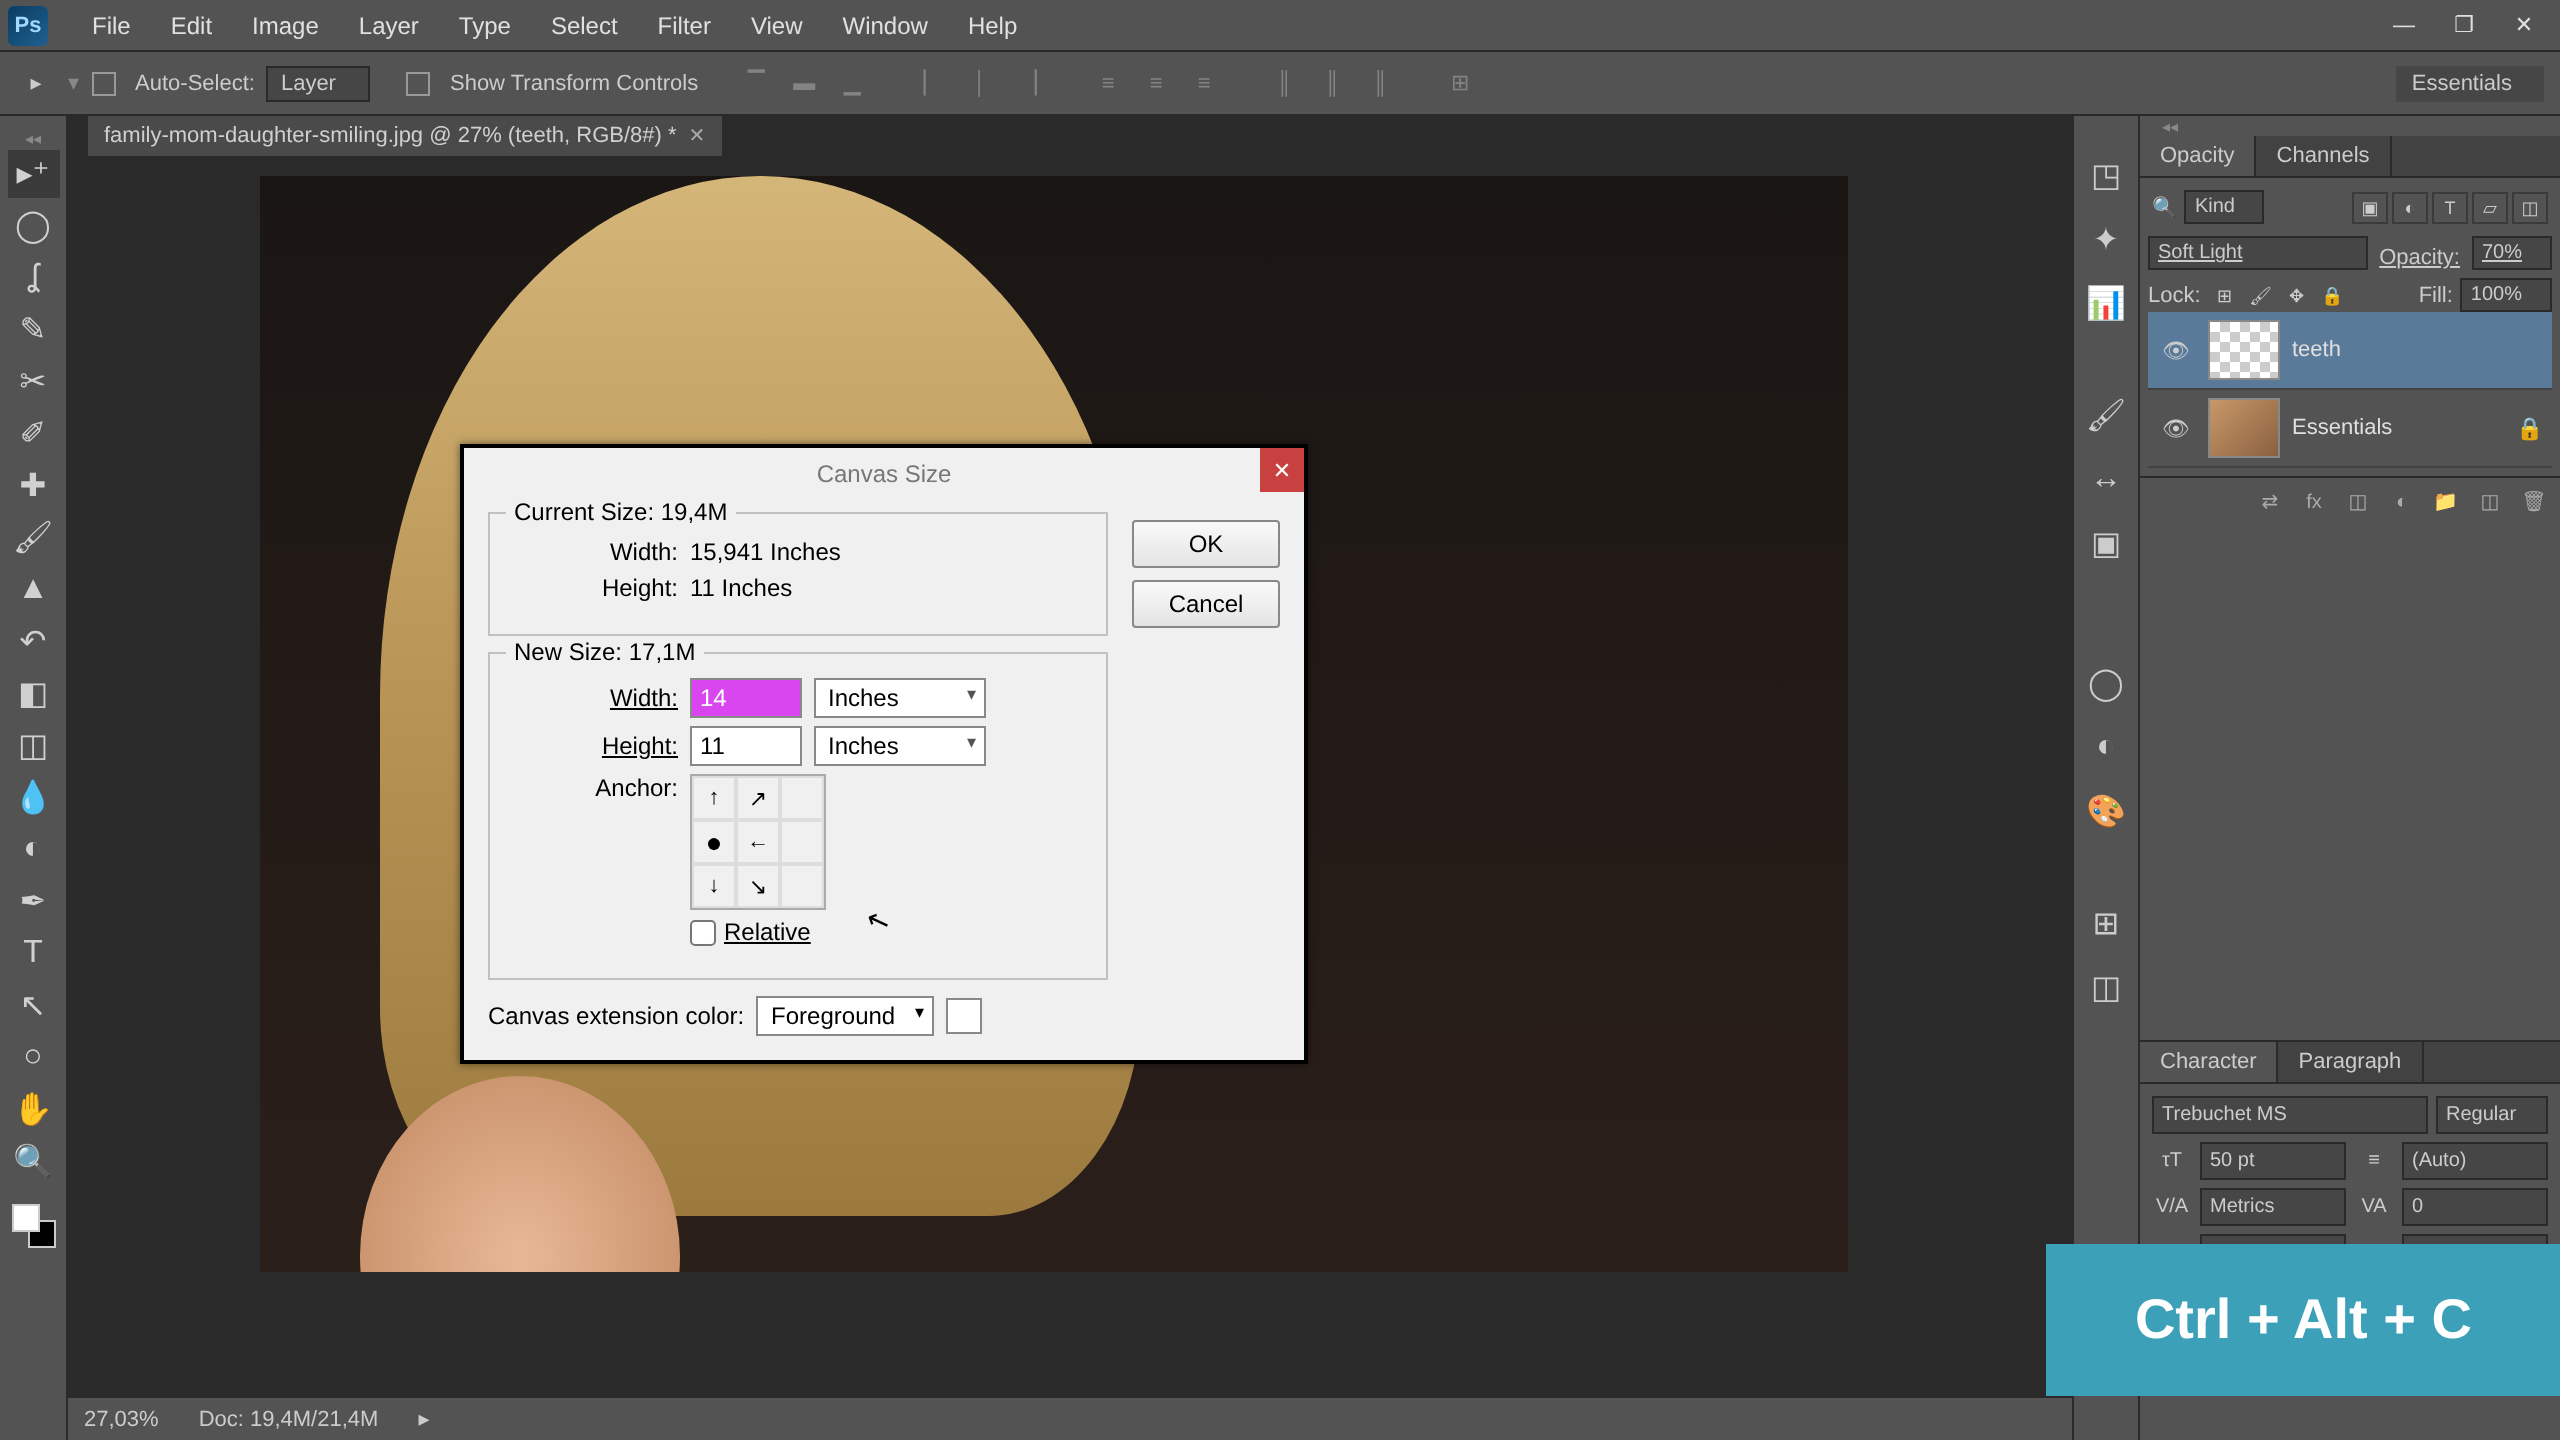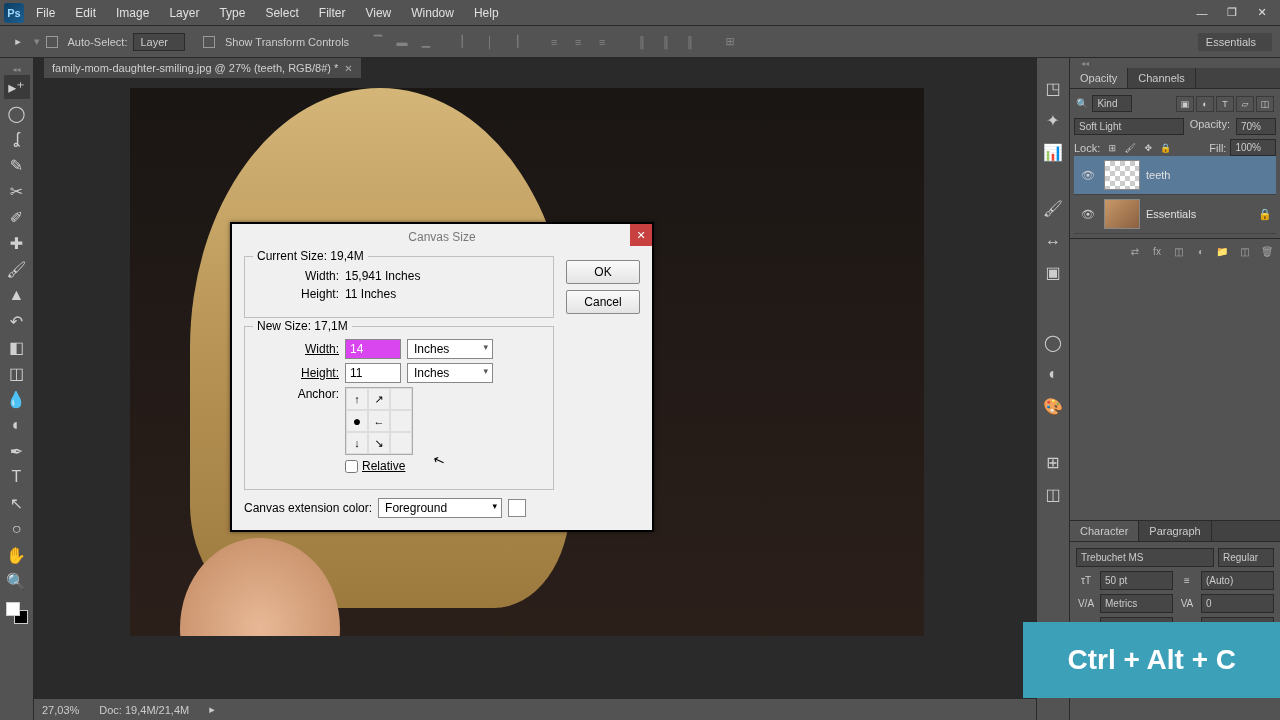--- a/index.html
+++ b/index.html
@@ -1,18 +1,18 @@
 <!DOCTYPE html>
 <html><head>
 <meta charset="utf-8">
 <style>
 * { margin: 0; padding: 0; box-sizing: border-box; font-family: Tahoma, sans-serif; }
 body { background: #535353; width: 1280px; height: 720px; overflow: hidden; position: relative; }
 .menubar { background: #535353; height: 26px; display: flex; align-items: center; padding: 0 4px; color: #e0e0e0; font-size: 12px; border-bottom: 1px solid #2a2a2a; }
-.ps-icon { width: 20px; height: 20px; background: linear-gradient(135deg,#0a3d62,#1e6091); border-radius: 3px; display: flex; align-items: center; justify-content: center; font-weight: bold; color: #a0d8ff; font-size: 11px; margin-right: 2px; }
+.ps-icon { width: 20px; height: 20px; background: linear-gradient(135deg,#0a3d62,#1e6091); border-radius: 3px; display: flex; align-items: center; justify-content: center; font-weight: bold; color: #a0d8ff; font-size: 11px; margin-right: 12px; }
 .menu-item { padding: 4px 10px; cursor: default; }
 .window-controls { margin-left: auto; display: flex; gap: 2px; }
 .win-btn { width: 28px; height: 20px; background: #535353; display: flex; align-items: center; justify-content: center; color: #e0e0e0; font-size: 11px; }
 .win-btn.close { background: #535353; }
 .optionsbar { height: 32px; background: #535353; border-bottom: 1px solid #2a2a2a; display: flex; align-items: center; padding: 0 8px; color: #ccc; font-size: 11px; gap: 6px; }
 .tool-icon-small { width: 20px; height: 20px; display: inline-flex; align-items: center; justify-content: center; }
 .checkbox-sm { width: 12px; height: 12px; border: 1px solid #999; display: inline-block; margin-right: 4px; }
 .drop-sm { background: #464646; border: 1px solid #2a2a2a; padding: 2px 16px 2px 6px; color: #ccc; font-size: 11px; position: relative; }
 .align-grp { display: flex; gap: 2px; margin-left: 12px; }
 .align-btn { width: 22px; height: 22px; display: flex; align-items: center; justify-content: center; opacity: 0.4; }
@@ -39,21 +39,21 @@
 .panel-icon { width: 24px; height: 24px; display: flex; align-items: center; justify-content: center; color: #ccc; }
 .panel-stack { flex: 1; display: flex; flex-direction: column; }
 .panel { background: #535353; }
 .panel-tabs { display: flex; background: #424242; border-bottom: 1px solid #2a2a2a; }
 .p-tab { padding: 4px 10px; font-size: 11px; color: #ccc; border-right: 1px solid #2a2a2a; }
 .p-tab.active { background: #535353; }
 .layers-body { padding: 4px; font-size: 11px; color: #ccc; }
 .lyr-row { display: flex; align-items: center; gap: 4px; padding: 2px; }
 .lyr-filter { display: flex; gap: 2px; margin-left: auto; }
 .lyr-f-btn { width: 18px; height: 16px; border: 1px solid #3a3a3a; display: flex; align-items: center; justify-content: center; font-size: 9px; }
-.lyr-ctrl { display: flex; align-items: flex-start; gap: 6px; margin-top: 4px; }
+.lyr-ctrl { display: flex; align-items: flex-end; gap: 6px; margin-top: 4px; text-decoration: underline; }
 .lyr-drop { background: #464646; padding: 2px 14px 2px 4px; font-size: 10px; border: 1px solid #2a2a2a; flex: 1; }
 .lyr-lock { display: flex; align-items: center; gap: 4px; margin-top: 4px; }
 .lock-icons { display: flex; gap: 2px; }
 .lock-icon { width: 16px; height: 16px; display: flex; align-items: center; justify-content: center; font-size: 9px; }
 .layer-item { display: flex; align-items: center; padding: 4px; gap: 6px; border-bottom: 1px solid #424242; }
 .layer-item.selected { background: #5a7a9a; }
 .eye-col { width: 20px; display: flex; justify-content: center; }
 .layer-thumb { width: 36px; height: 30px; border: 1px solid #888; background: repeating-conic-gradient(#ccc 0 25%, #fff 0 50%) 0 0/10px 10px; }
 .layer-thumb.bg { background: linear-gradient(135deg,#c89868,#8a6040); }
 .layer-name { font-size: 11px; color: #e0e0e0; }
@@ -79,21 +79,21 @@
 .fld-label { width: 88px; text-align: right; padding-right: 6px; }
 .fld-val { }
 .fld-input { border: 1px solid #888; padding: 2px 4px; width: 56px; background: #fff; }
 .fld-input.sel { background: #d946ef; color: white; }
 .fld-select { border: 1px solid #888; padding: 2px 16px 2px 6px; background: white; width: 86px; position: relative; margin-left: 6px; }
 .fld-select::after { content: "▾"; position: absolute; right: 4px; font-size: 9px; color: #555; }
 .anchor-grid { display: grid; grid-template-columns: repeat(3, 22px); grid-template-rows: repeat(3, 22px); border: 1px solid #aaa; margin-left: 0; }
 .anchor-cell { border: 1px solid #ddd; display: flex; align-items: center; justify-content: center; font-size: 11px; background: #f0f0f0; }
 .anchor-cell.center { font-size: 14px; }
 .ext-row { display: flex; align-items: center; gap: 6px; margin-top: 4px; }
-.ext-select { border: 1px solid #888; padding: 2px 18px 2px 6px; background: white; position: relative; width: 124px; }
+.ext-select { border: 1px solid #888; padding: 2px 18px 2px 6px; background: white; position: relative; width: 89px; text-align: center; }
 .ext-select::after { content: "▾"; position: absolute; right: 4px; font-size: 9px; }
 .ext-swatch { width: 18px; height: 18px; border: 1px solid #888; background: #fff; }
 .underl { text-decoration: underline; }
 .cursor-ptr { position: absolute; left: 433px; top: 452px; font-size: 14px; color: #000; transform: rotate(-20deg); }
 
 .hint-badge { position: absolute; right: 0; bottom: 22px; background: #3ca0b8; color: white; padding: 22px 44px; font-size: 28px; font-weight: bold; }
 </style>
 </head>
 <body>
 

